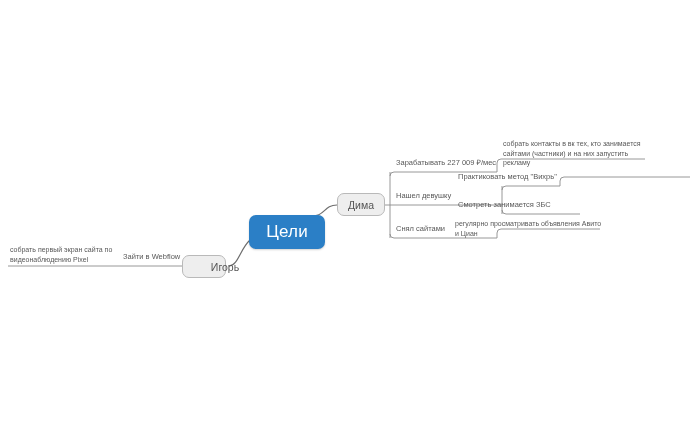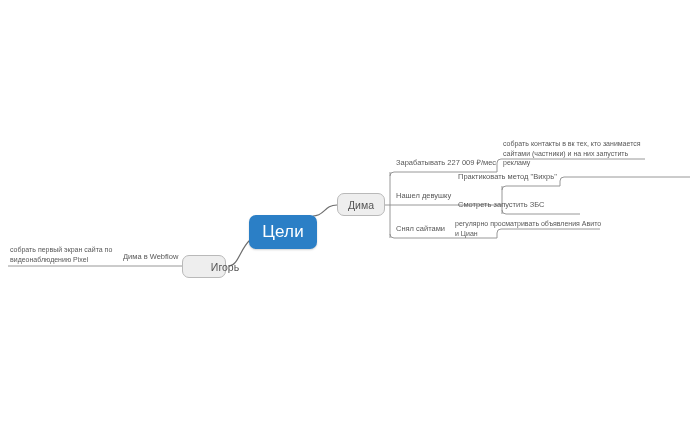--- a/index.html
+++ b/index.html
@@ -92,44 +92,44 @@
       <path d="M 502 210 Q 502 214 506 214 L 580 214"></path>
 
       <path d="M 560 186 L 560 181 Q 560 177 564 177 L 690 177"></path>
 
       <path d="M 497 238 L 497 233 Q 497 229 501 229 L 600 229"></path>
 
       <path d="M 182 266 L 8 266"></path>
     </g>
   </svg>
 
-  <div class="node node-root" style="left:249px; top:215px; width:68px; height:34px;">
+  <div class="node node-root" style="left:249px; top:215px; width:76px; height:34px;">
     <span>Цели</span>
   </div>
 
   <div class="node node-branch" style="left:337px; top:193px; width:48px; height:23px;">
     <span>Дима</span>
   </div>
 
   <div class="node node-branch" style="left:182px; top:255px; width:42px; height:23px;padding-left:42px;">
     <span>Игорь</span>
   </div>
 
   <div class="label label-lg" style="left:396px; top:158px; width:104px;">Зарабатывать 227 009 ₽/мес</div>
 
   <div class="label" style="left:503px; top:139px; width:142px;">собрать контакты в вк тех, кто занимается сайтами (частники) и на них запустить рекламу</div>
 
   <div class="label label-lg" style="left:396px; top:191px; width:96px;">Нашел девушку</div>
 
   <div class="label label-lg" style="left:458px; top:172px; width:100px;">Практиковать метод "Вихрь"</div>
 
 
-  <div class="label label-lg" style="left:458px; top:200px; width:110px;">Смотреть запустить ЗБС</div>
+  <div class="label label-lg" style="left:458px; top:200px; width:110px;">Смотреть занимается ЗБС</div>
 
   <div class="label label-lg" style="left:396px; top:224px; width:90px;">Снял сайтами</div>
 
   <div class="label" style="left:455px; top:219px; width:148px;">регулярно просматривать объявления Авито и Циан</div>
 
-  <div class="label label-lg" style="left:123px; top:252px; width:60px;">Дима в Webflow</div>
+  <div class="label label-lg" style="left:123px; top:252px; width:60px;">Зайти в Webflow</div>
 
   <div class="label" style="left:10px; top:245px; width:106px;">собрать первый экран сайта по видеонаблюдению Pixel</div>
 
 </div>
 
 </body></html>

